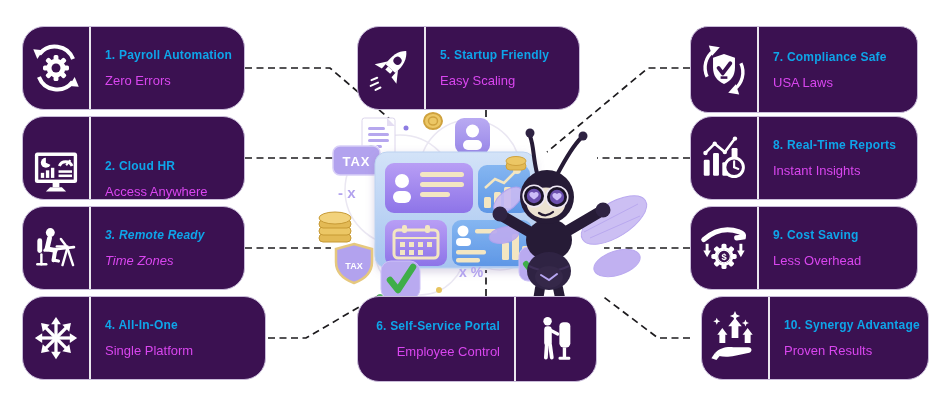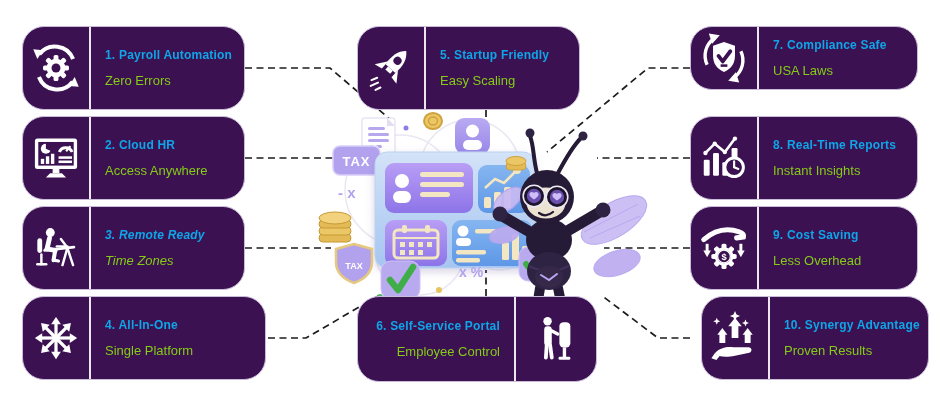--- a/index.html
+++ b/index.html
@@ -9,29 +9,29 @@
 
   .connectors{position:absolute;left:0;top:0;z-index:1;}
   .center-art{position:absolute;left:318px;top:100px;z-index:2;}
 
   .card{position:absolute;z-index:3;display:flex;align-items:stretch;
         background:#3b1151;border-radius:22px;border:1px solid #c9bcd9;box-sizing:border-box;}
   .icon-box{flex:0 0 66px;display:flex;align-items:center;justify-content:center;}
   .card .divider{width:2px;background:rgba(255,255,255,.9);align-self:stretch;}
   .text{flex:1;display:flex;flex-direction:column;justify-content:center;padding-left:14px;min-width:0;}
   .title{font-weight:bold;font-size:12px;color:#0ea5e9;letter-spacing:.2px;white-space:nowrap;}
-  .subtitle{font-size:13px;color:#84cc16;margin-top:11px;white-space:nowrap;}
+  .subtitle{font-size:13px;color:#d946ef;margin-top:11px;white-space:nowrap;}
 
   .c1{left:22px;top:26px;width:223px;height:84px;}
-  .c2{left:22px;top:116px;width:223px;height:84px;}
+  .c2{left:22px;top:116px;width:223px;height:84px;align-items:flex-end;}
   .c3{left:22px;top:206px;width:223px;height:84px;font-style:italic;}
   .c4{left:22px;top:296px;width:244px;height:84px;}
   .c5{left:357px;top:26px;width:223px;height:84px;}
   .c6{left:357px;top:296px;width:240px;height:86px;}
-  .c7{left:690px;top:26px;width:228px;height:64px;}
+  .c7{left:690px;top:26px;width:228px;height:87px;border-radius:18px;}
   .c8{left:690px;top:116px;width:228px;height:84px;}
   .c9{left:690px;top:206px;width:228px;height:84px;}
   .c10{left:701px;top:296px;width:228px;height:84px;}
 
   .c6 .text{align-items:flex-end;padding-left:12px;padding-right:14px;}
   .c6 .icon-box{flex:0 0 80px;}
 </style>
 </head>
 <body>
 

